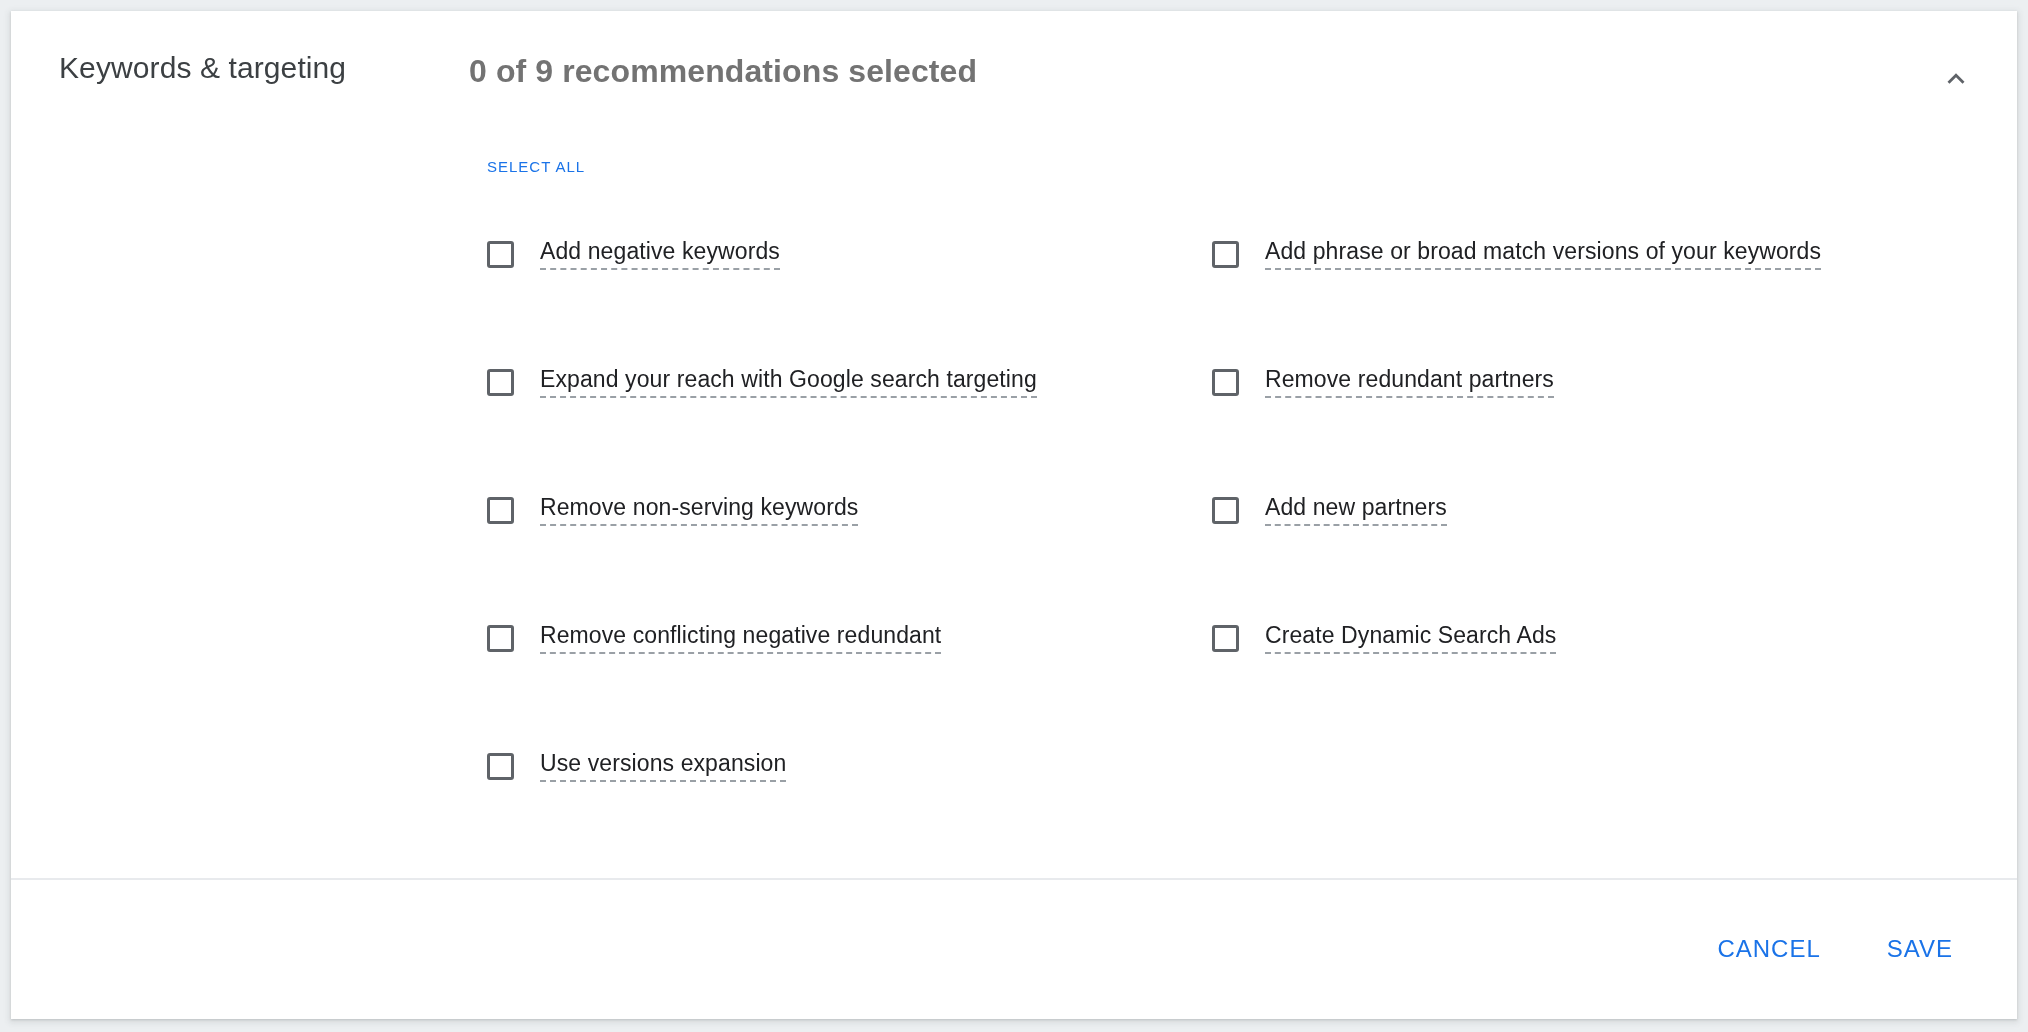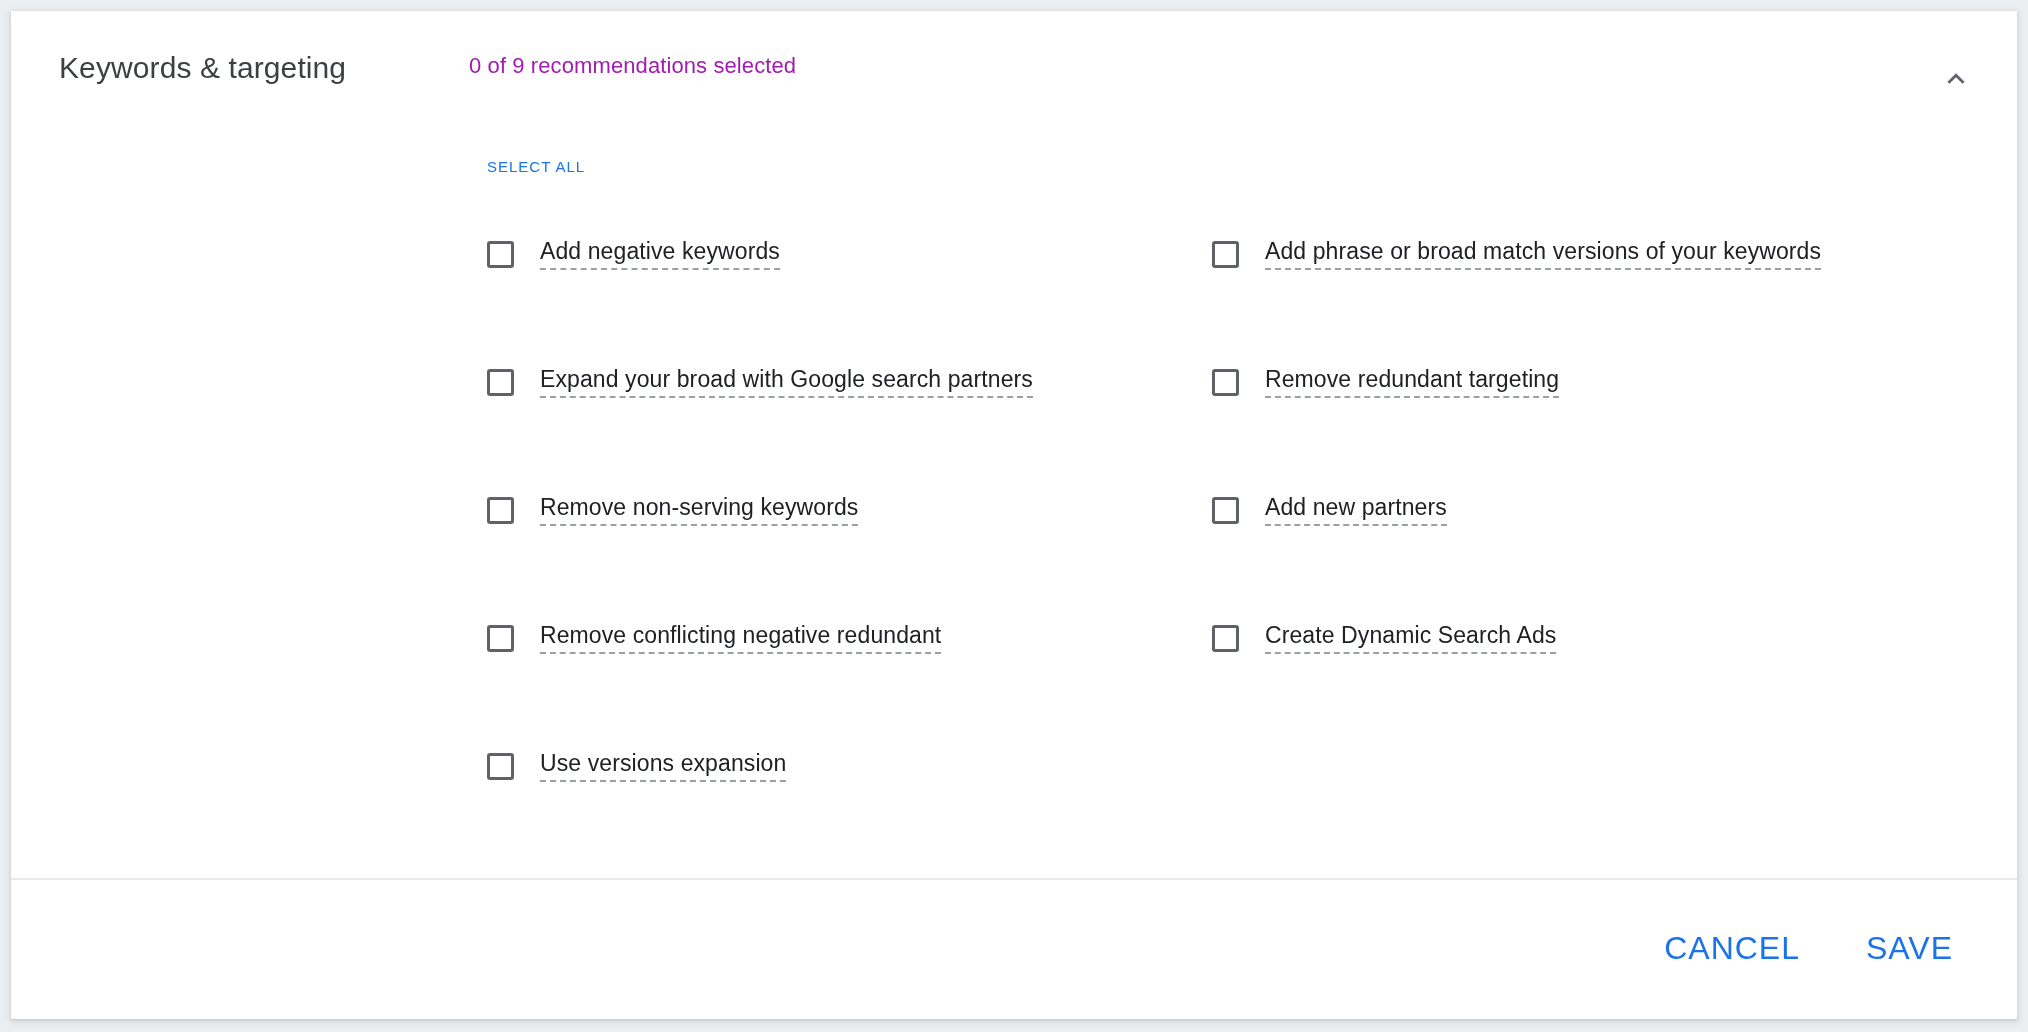--- a/index.html
+++ b/index.html
@@ -33,24 +33,25 @@
     top: 40px;
     font-size: 30px;
     color: #3c4043;
     letter-spacing: 0.1px;
     white-space: nowrap;
   }
   .header-subtitle {
     position: absolute;
     left: 458px;
     top: 42px;
-    font-size: 22px;
-    color: #a21caf;
+    font-size: 32px;
+    color: #737373;
     letter-spacing: 0.1px;
     white-space: nowrap;
+    font-weight: bold;
   }
   .collapse-btn {
     position: absolute;
     right: 33px;
     top: 40px;
     width: 56px;
     height: 56px;
     display: flex;
     align-items: center;
     justify-content: center;
@@ -132,21 +133,21 @@
     right: 0;
     top: 869px;
     height: 137px;
     display: flex;
     align-items: center;
     justify-content: flex-end;
     padding-right: 34px;
     box-sizing: border-box;
   }
   .txt-btn {
-    font-size: 32px;
+    font-size: 24px;
     font-weight: 500;
     letter-spacing: 1.0px;
     color: #1a73e8;
     background: transparent;
     border: none;
     padding: 10px 22px;
     cursor: pointer;
     font-family: "Liberation Sans", sans-serif;
     border-radius: 4px;
   }
@@ -182,25 +183,25 @@
         </div>
         <div class="rec-cell">
           <div class="cbox"></div>
           <div class="rec-label">Add phrase or broad match versions of your keywords</div>
         </div>
       </div>
 
       <div class="rec-row">
         <div class="rec-cell">
           <div class="cbox"></div>
-          <div class="rec-label">Expand your broad with Google search partners</div>
-        </div>
-        <div class="rec-cell">
-          <div class="cbox"></div>
-          <div class="rec-label">Remove redundant targeting</div>
+          <div class="rec-label">Expand your reach with Google search targeting</div>
+        </div>
+        <div class="rec-cell">
+          <div class="cbox"></div>
+          <div class="rec-label">Remove redundant partners</div>
         </div>
       </div>
 
       <div class="rec-row">
         <div class="rec-cell">
           <div class="cbox"></div>
           <div class="rec-label">Remove non-serving keywords</div>
         </div>
         <div class="rec-cell">
           <div class="cbox"></div>

